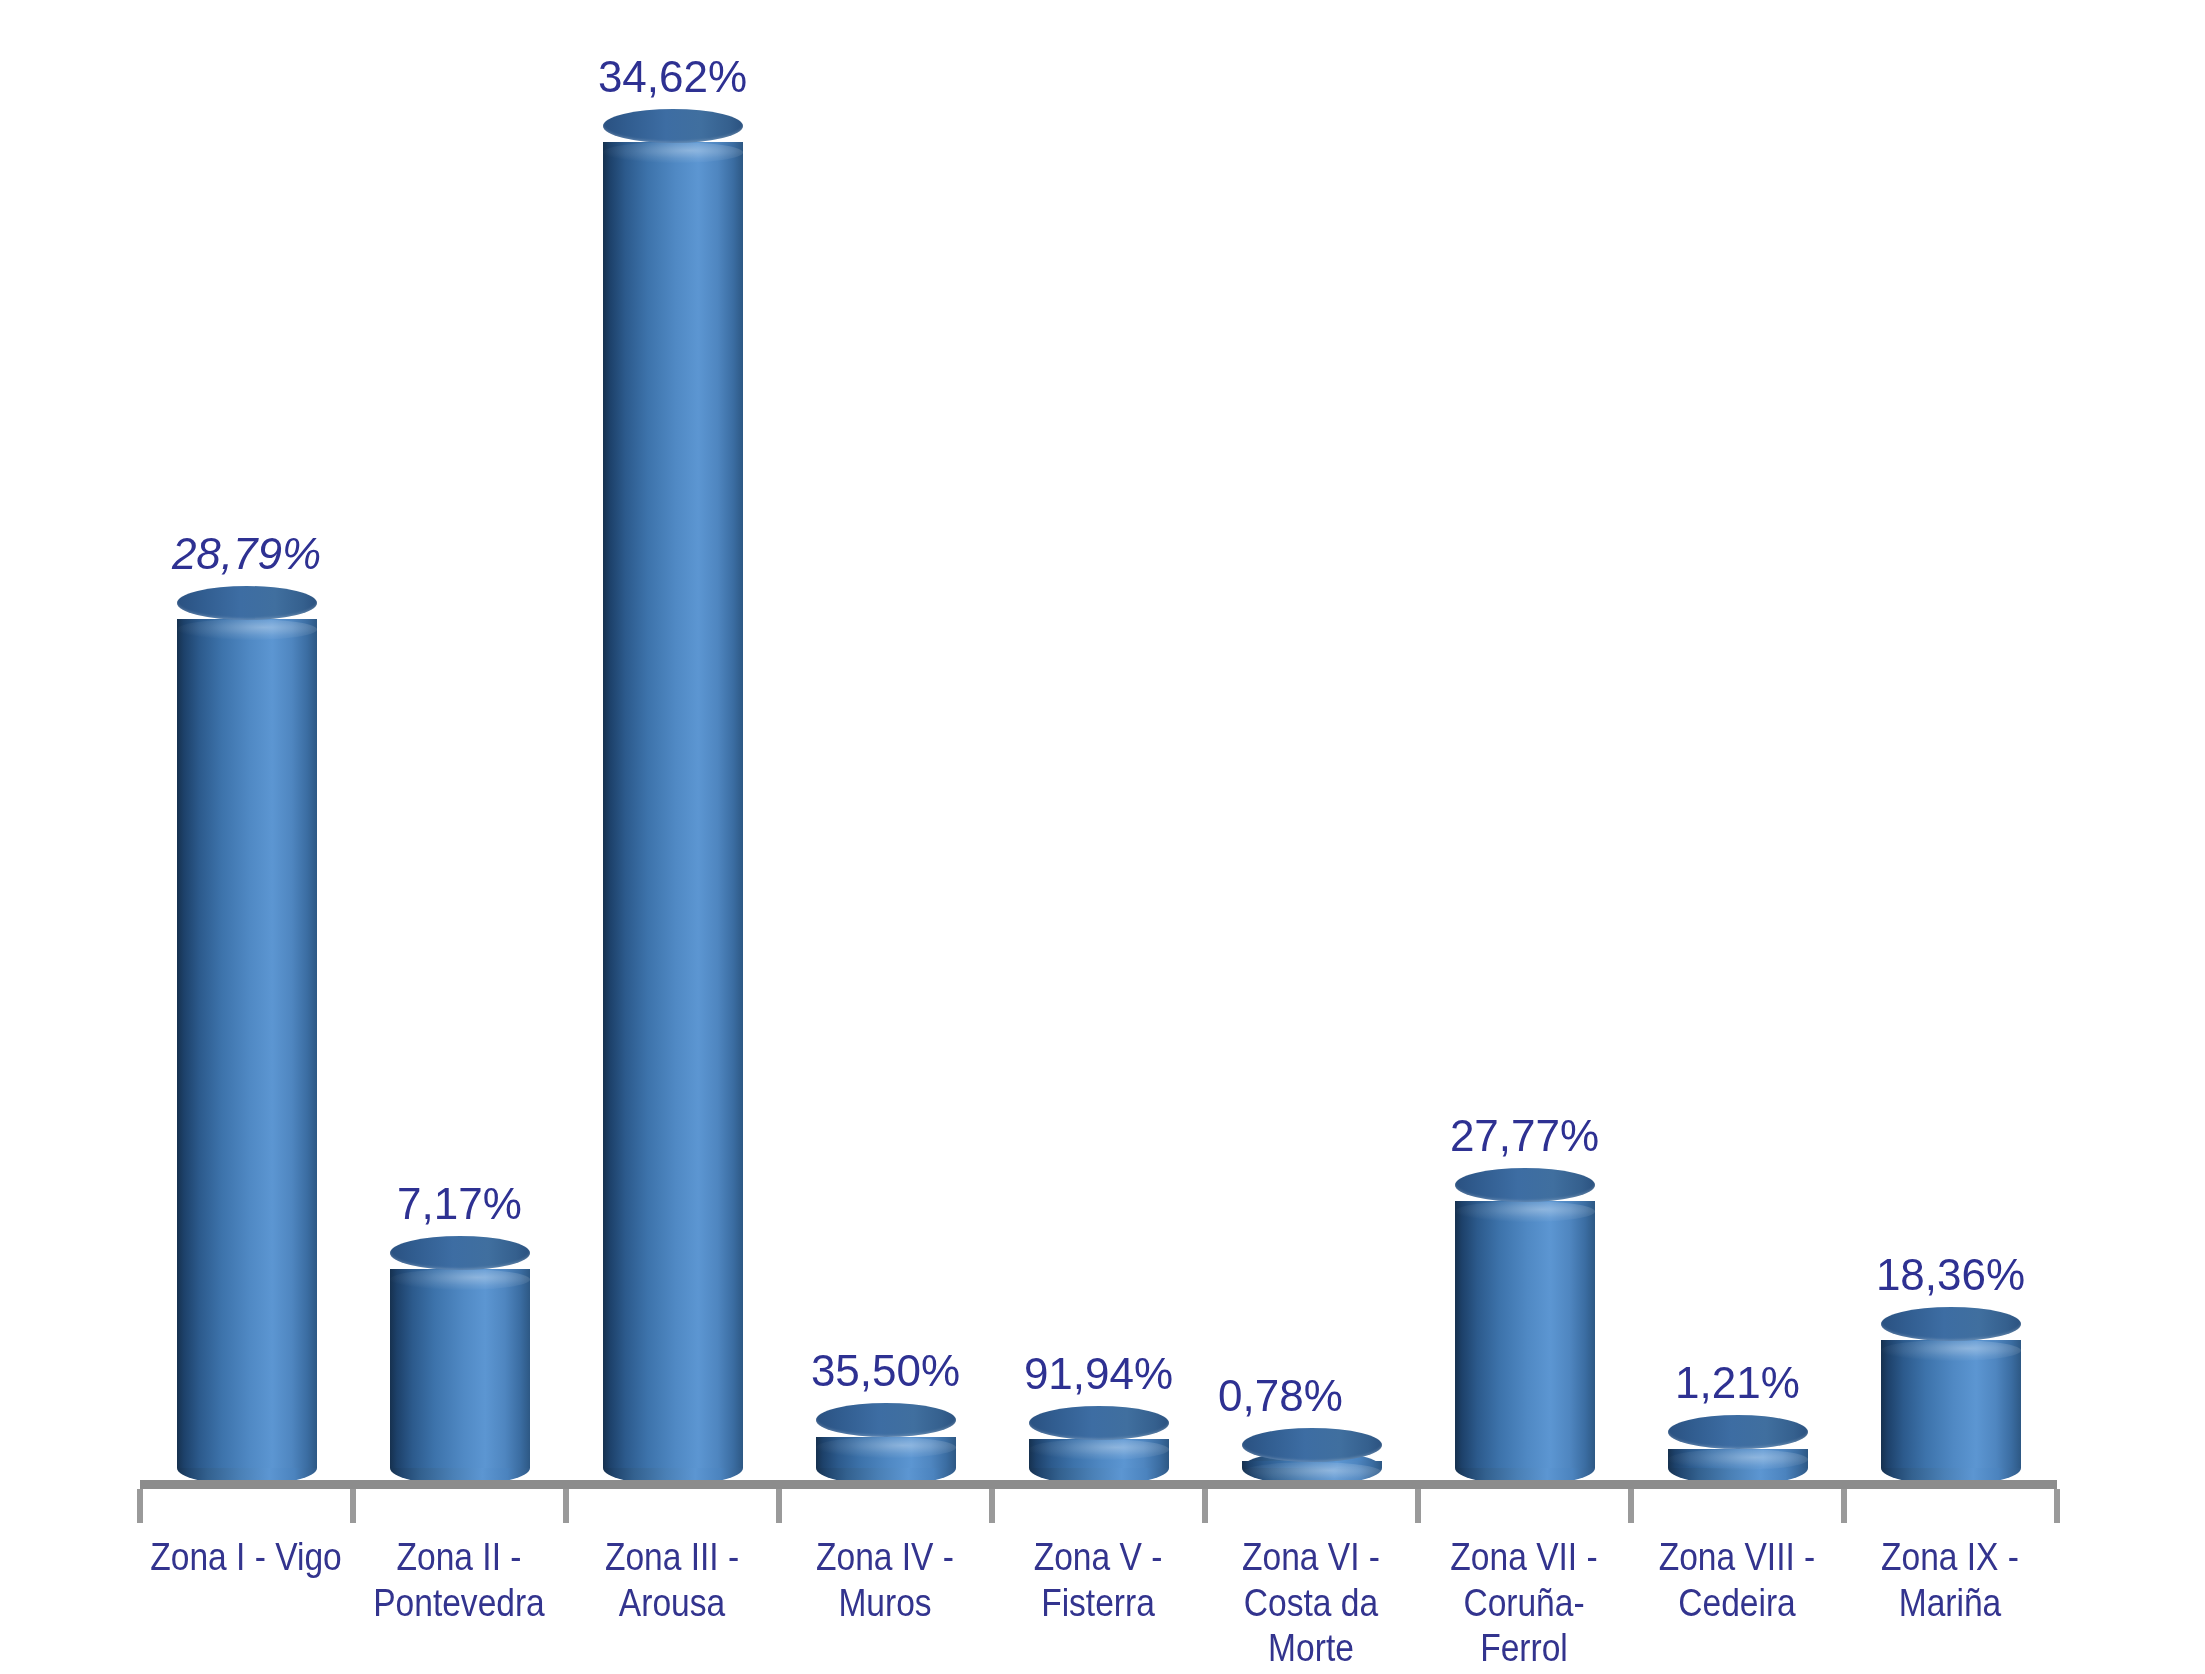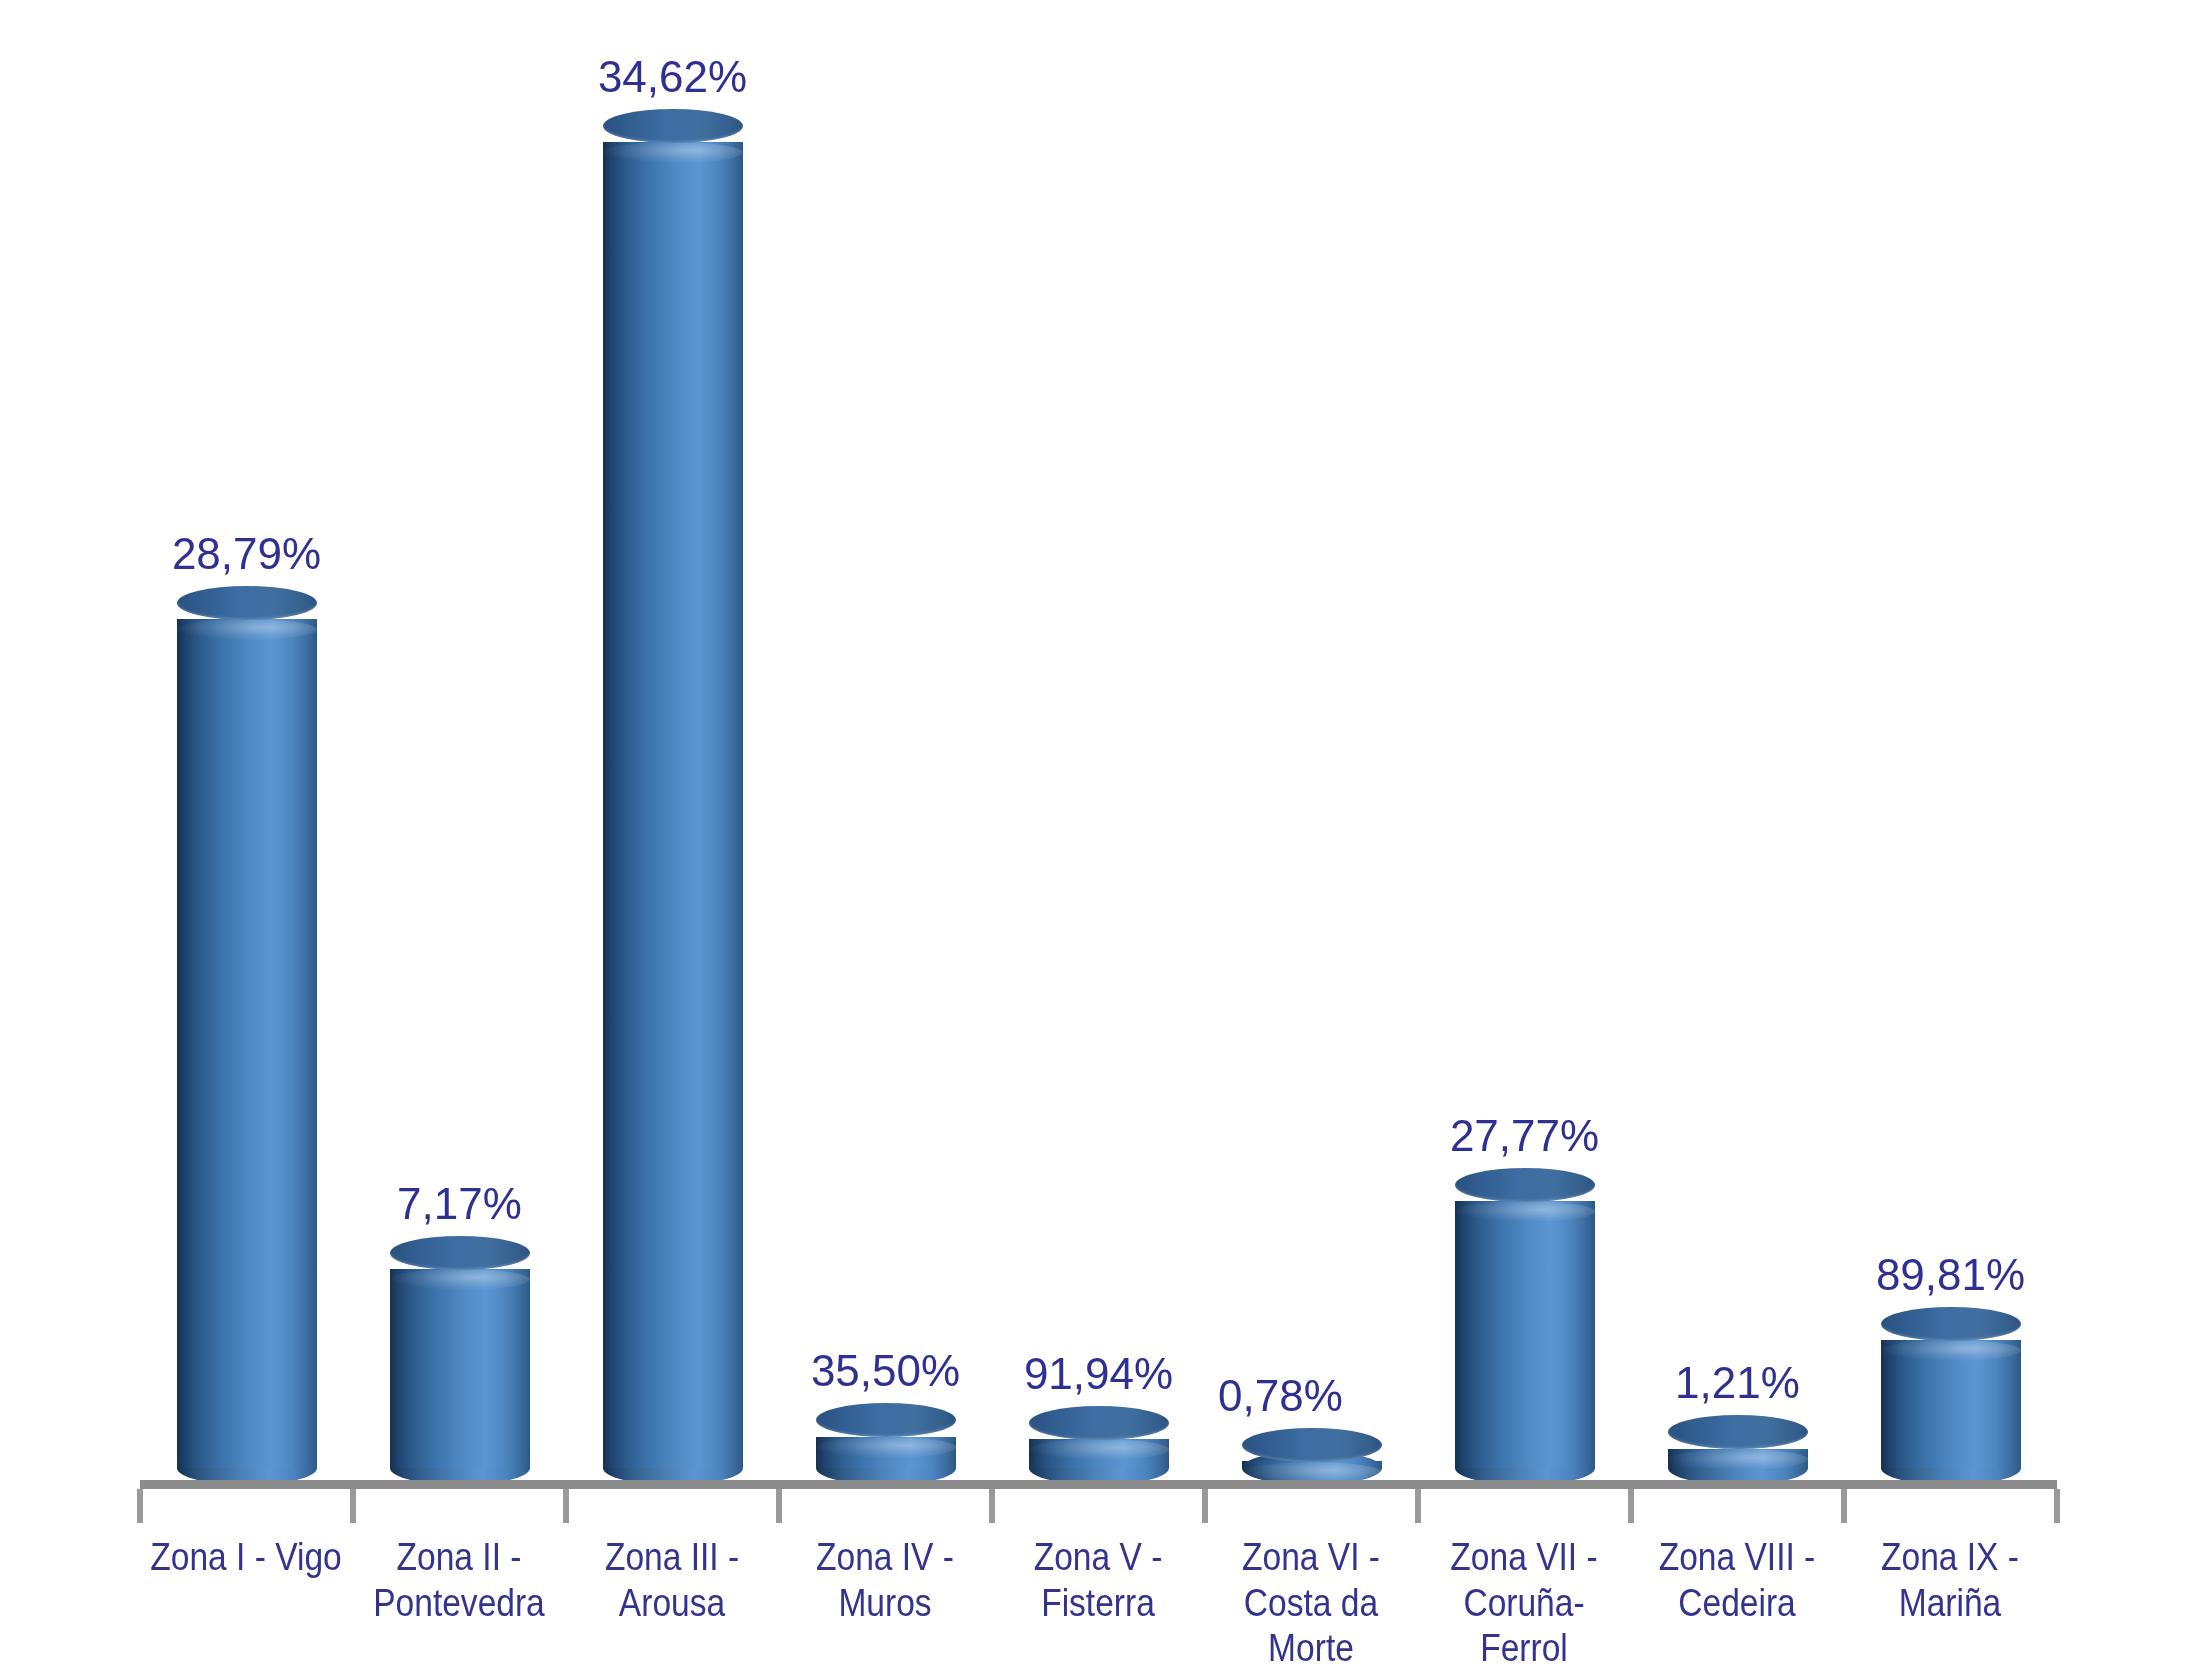--- a/index.html
+++ b/index.html
@@ -234,29 +234,29 @@
       <div class="tick" style="left: 776px;"></div>
       <div class="tick" style="left: 989px;"></div>
       <div class="tick" style="left: 1202px;"></div>
       <div class="tick" style="left: 1415px;"></div>
       <div class="tick" style="left: 1628px;"></div>
       <div class="tick" style="left: 1841px;"></div>
       <div class="tick" style="left: 2054px;"></div>
     </div>
 
   <div id="value-labels">
-      <div class="value-label" style="width: 325px; left: 84px; top: 532px;">28,79%</div>
+      <div class="value-label" style="width: 325px; left: 84px; top: 532px; font-style: italic;">28,79%</div>
       <div class="value-label" style="width: 325px; left: 297px; top: 1182px;">7,17%</div>
       <div class="value-label" style="width: 325px; left: 510px; top: 55px;">34,62%</div>
       <div class="value-label" style="width: 325px; left: 723px; top: 1349px;">35,50%</div>
       <div class="value-label" style="width: 325px; left: 936px; top: 1352px;">91,94%</div>
       <div class="value-label" style="width: 325px; left: 1118px; top: 1374px;">0,78%</div>
       <div class="value-label" style="width: 325px; left: 1362px; top: 1114px;">27,77%</div>
       <div class="value-label" style="width: 325px; left: 1575px; top: 1361px;">1,21%</div>
-      <div class="value-label" style="width: 325px; left: 1788px; top: 1253px;">89,81%</div>
+      <div class="value-label" style="width: 325px; left: 1788px; top: 1253px;">18,36%</div>
     </div>
 
   <div id="cat-labels">
       <div class="cat-label" style="width: 262px; left: 115px;">Zona I - Vigo</div>
       <div class="cat-label" style="width: 262px; left: 328px;">Zona II -
 Pontevedra</div>
       <div class="cat-label" style="width: 262px; left: 541px;">Zona III -
 Arousa</div>
       <div class="cat-label" style="width: 262px; left: 754px;">Zona IV -
 Muros</div>

